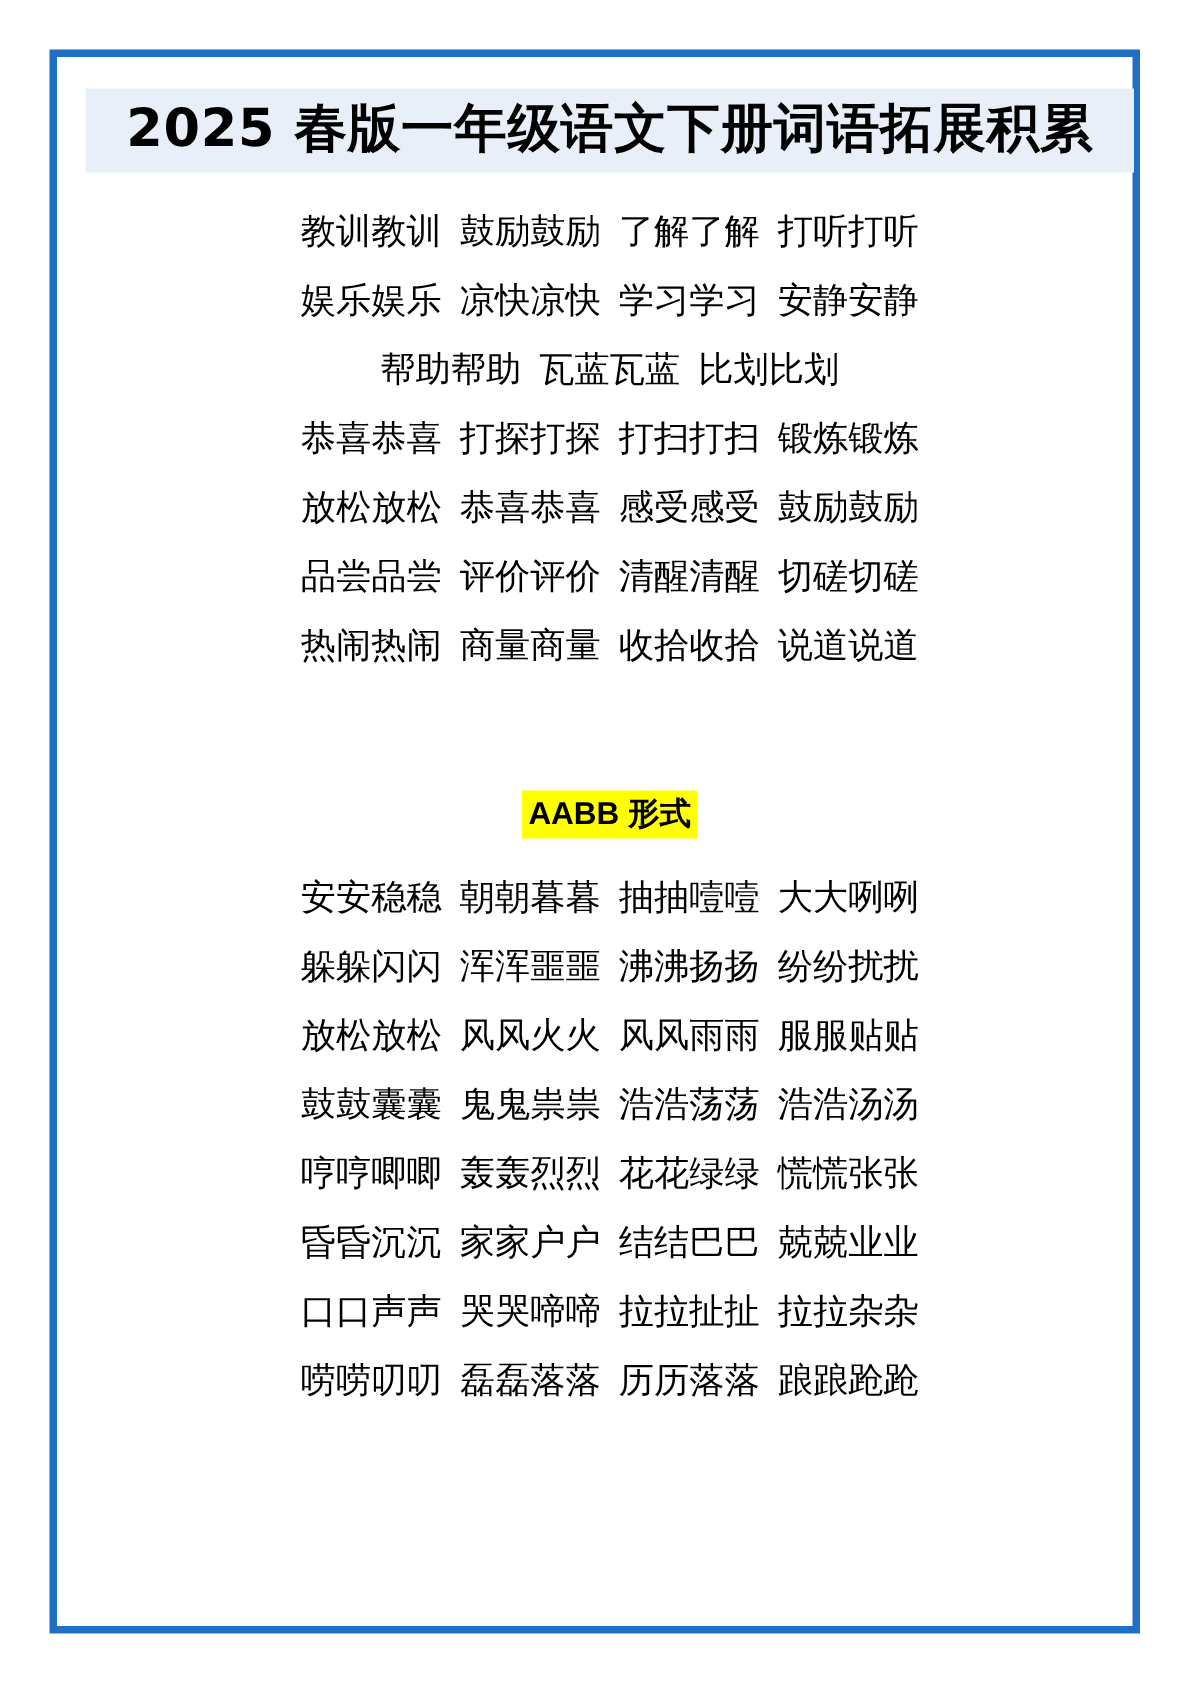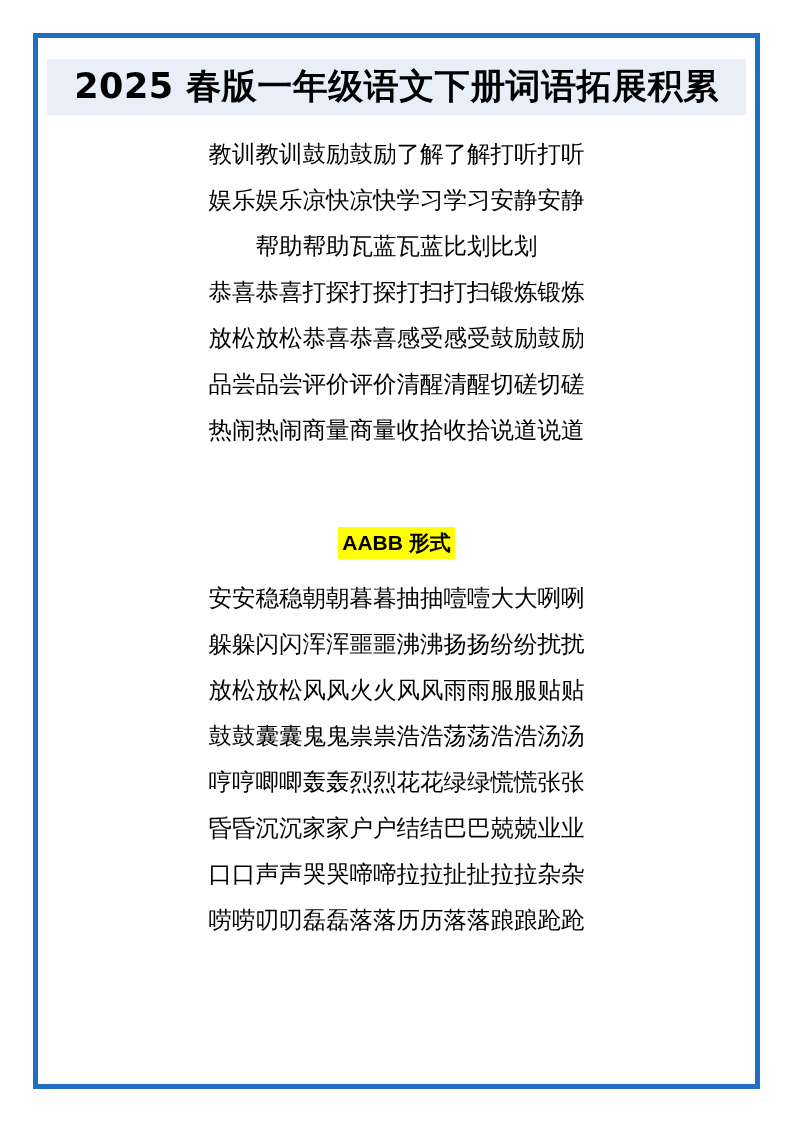--- a/index.html
+++ b/index.html
@@ -19,21 +19,21 @@
     left: 33px;
     top: 33px;
     width: 727px;
     height: 1056px;
     border: 5px solid #1f6fc4;
     box-sizing: border-box;
     background: #ffffff;
   }
   .content {
     position: absolute;
-    left: 0;
+    left: 10px;
     top: 0;
     width: 100%;
     height: 100%;
     box-sizing: border-box;
     padding: 0;
     border-radius: 30px;
   }
   .title-band {
     margin: 21px 9px 0 9px;
     background: #e9eff8;
@@ -49,20 +49,21 @@
     letter-spacing: 0.5px;
     white-space: nowrap;
   }
   .word-block {
     margin-top: 16px;
   }
   .word-row {
     display: flex;
     justify-content: center;
     align-items: center;
+    gap: 12px;
     margin: 0 auto;
     padding: 4px 0;
     width: 470px;
   }
   .word-cell {
     font-family: "DejaVu Sans", sans-serif;
     font-size: 23.5px;
     line-height: 38px;
     color: #000000;
     white-space: nowrap;

